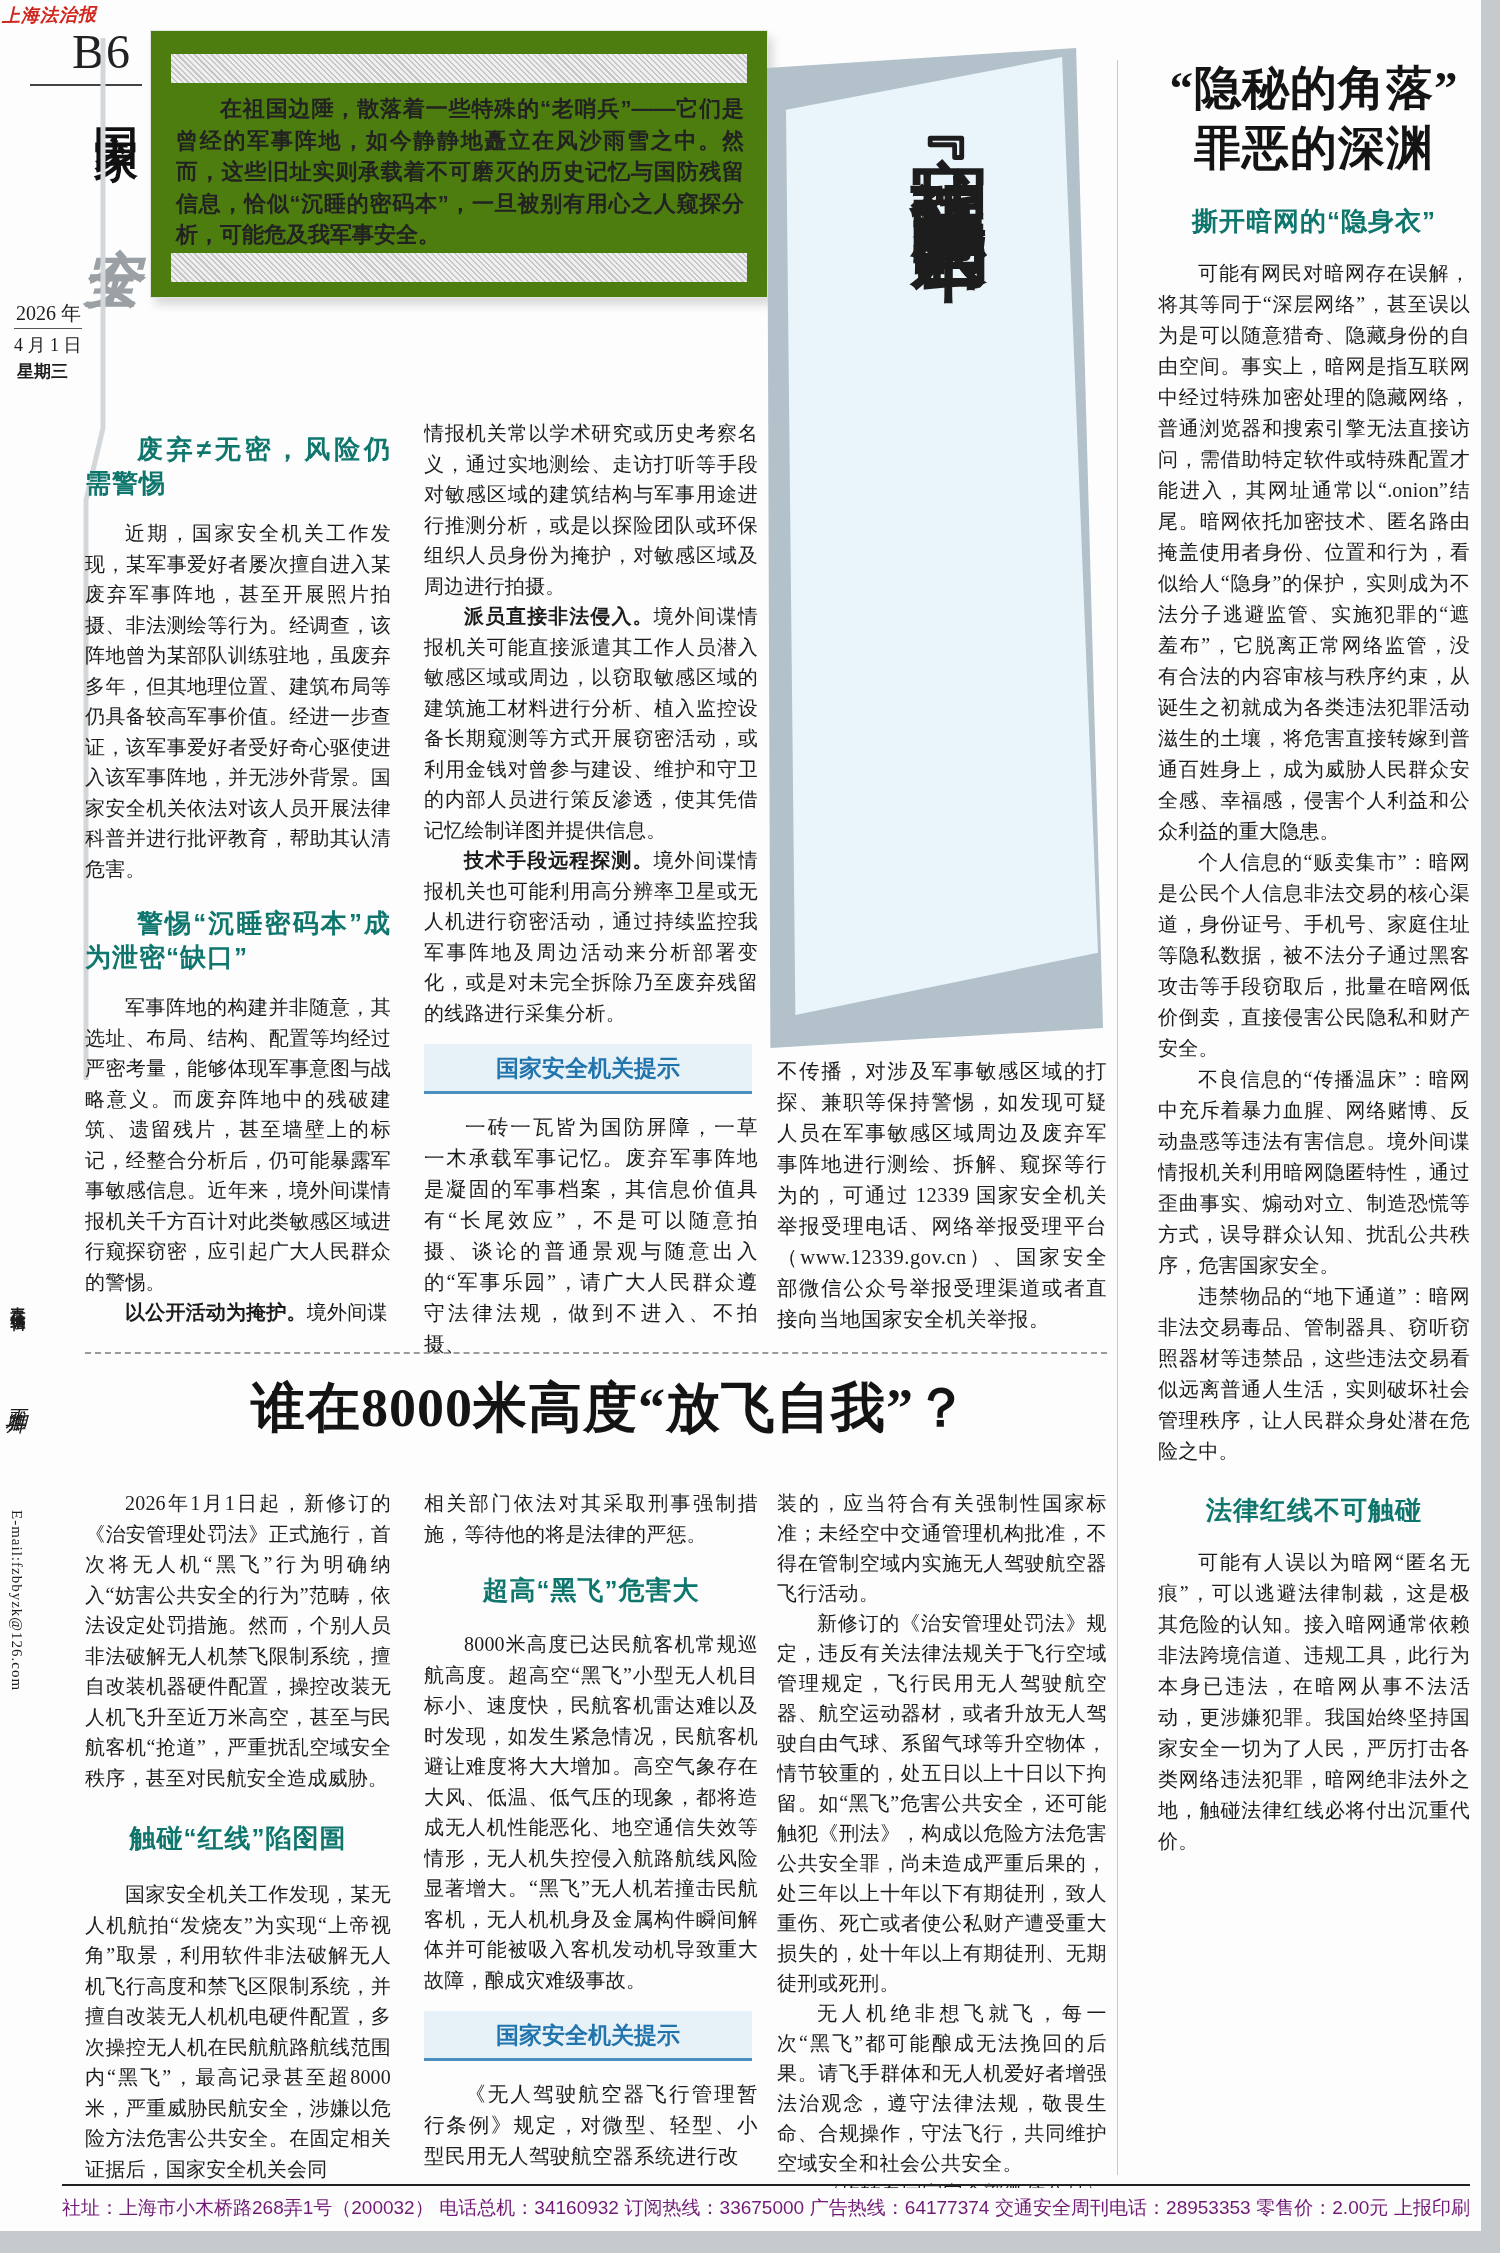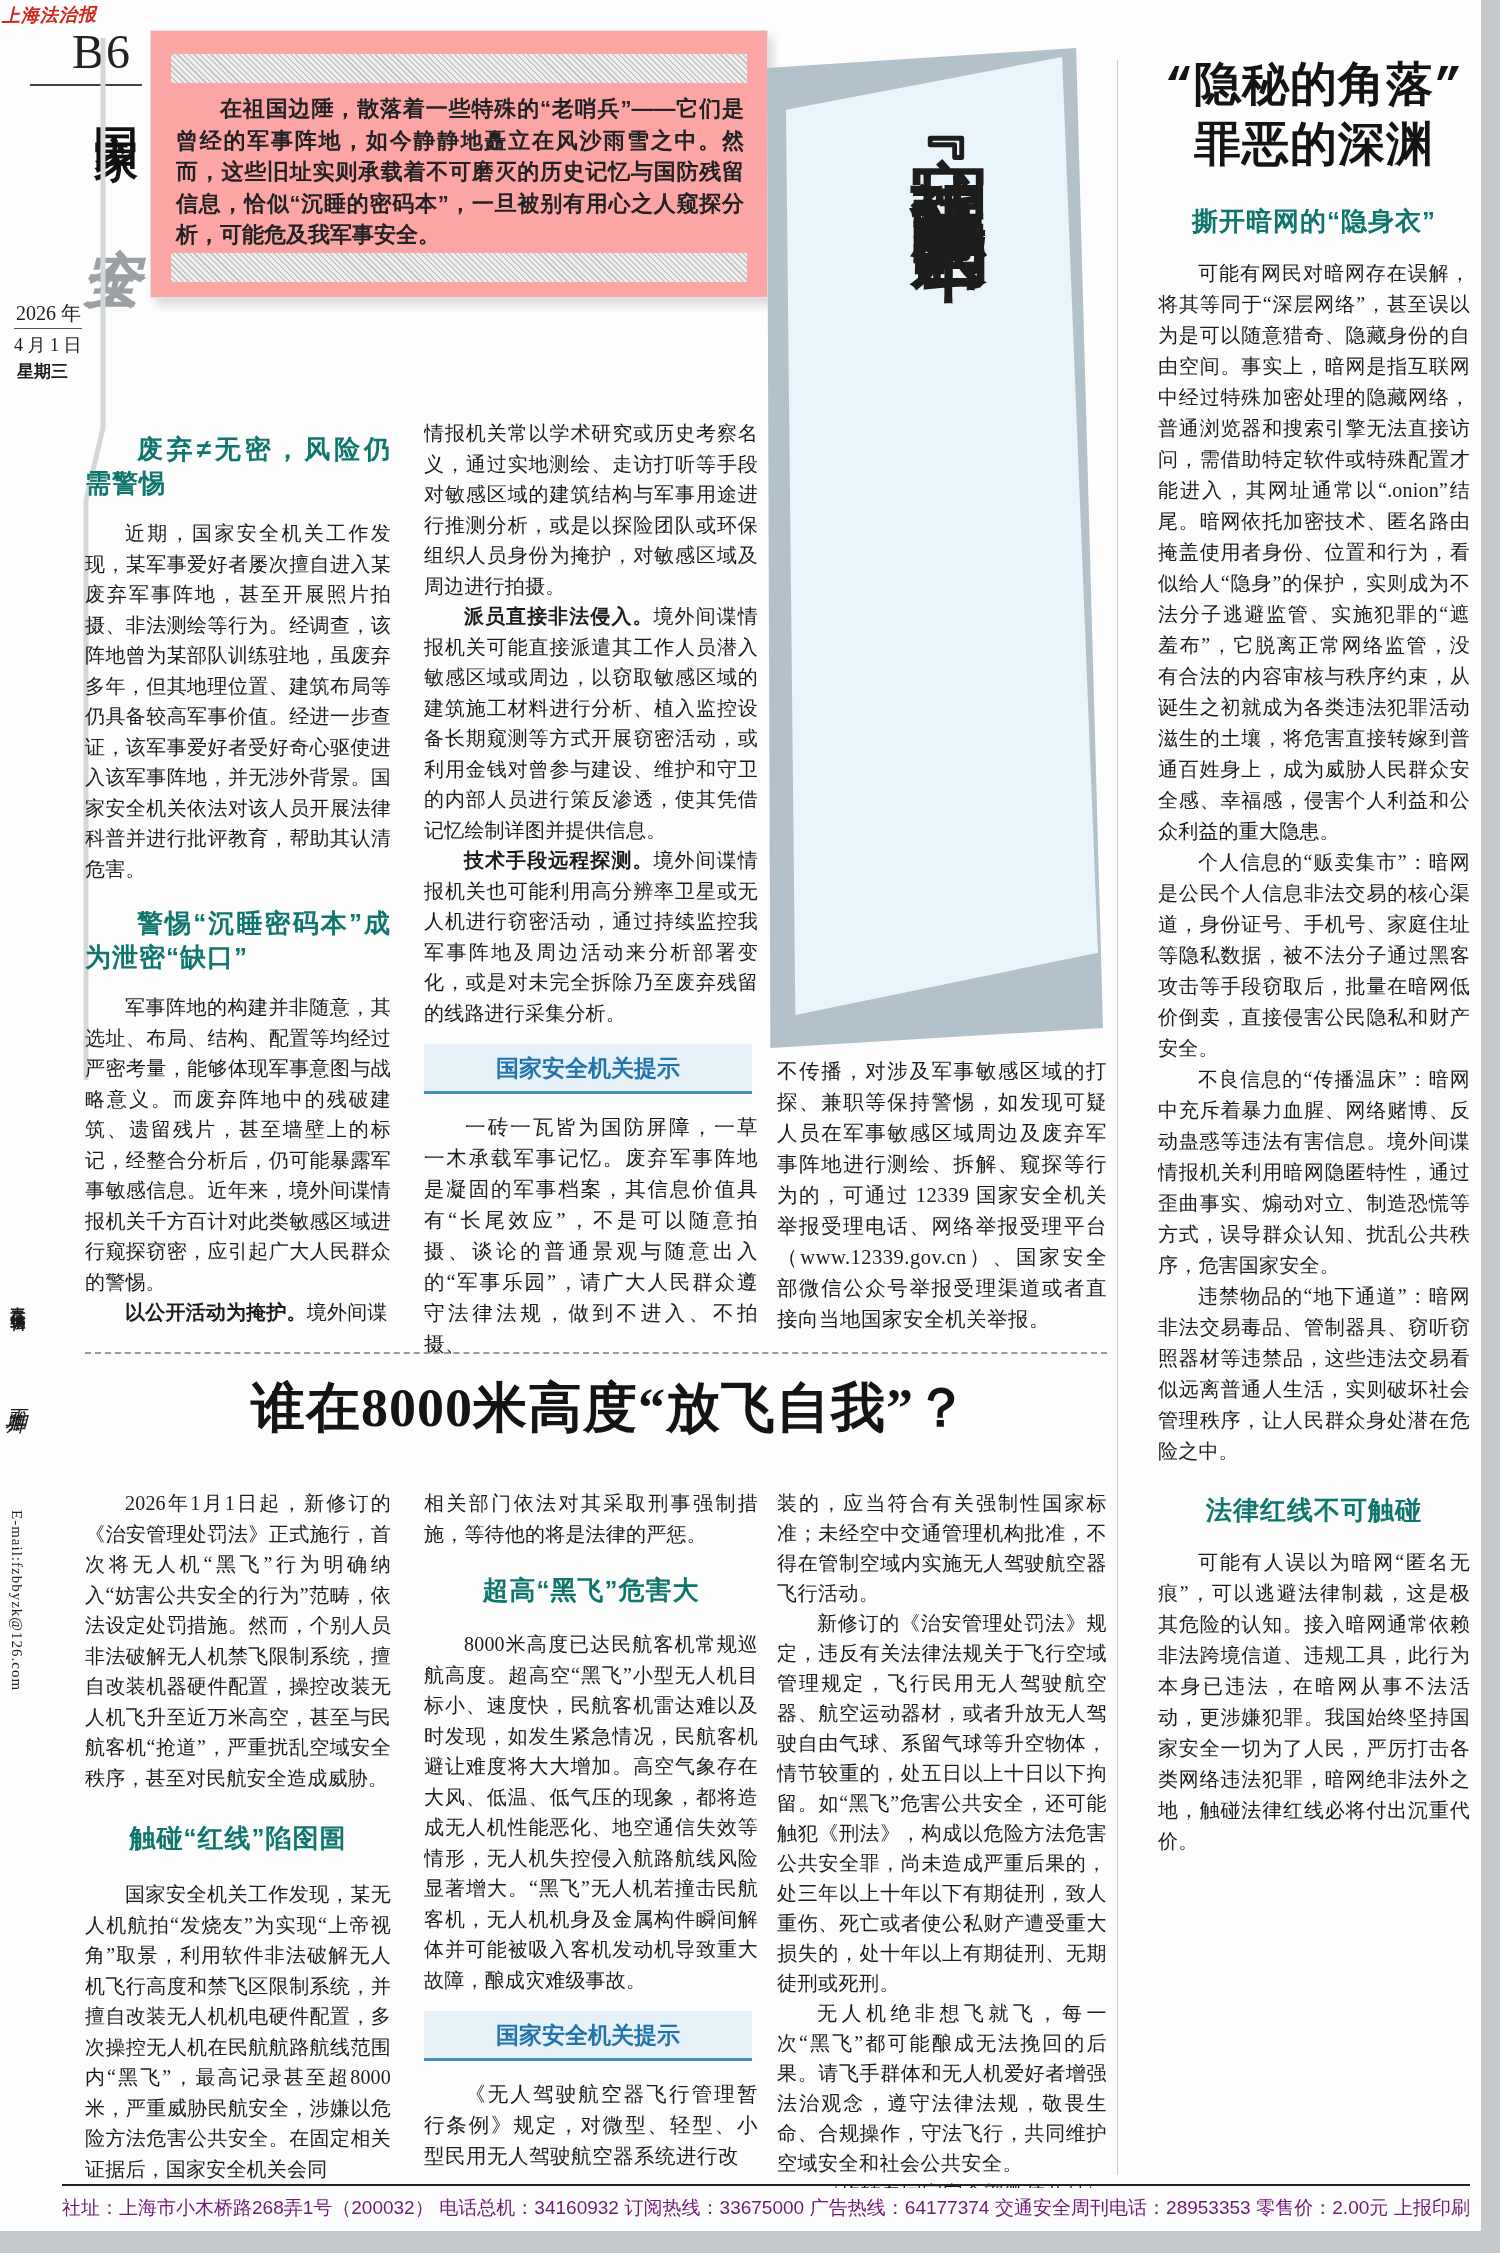--- a/index.html
+++ b/index.html
@@ -24,21 +24,21 @@
   .m-day{left:14px;top:333px;font-size:18px;}
   .m-week{left:17px;top:360px;font-size:17px;font-weight:bold;}
   .fold-line{left:78px;top:28px;}
   
   .ed-label{left:8px;top:1295px;writing-mode:vertical-rl;text-orientation:upright;
             font-size:15px;font-weight:bold;letter-spacing:3px;}
   .ed-name{left:2px;top:1392px;writing-mode:vertical-rl;text-orientation:upright;
            font-size:21px;font-style:italic;letter-spacing:2px;}
   .ed-mail{left:8px;top:1510px;writing-mode:vertical-rl;font-size:15px;letter-spacing:1px;}
   
-  .intro-box{left:150px;top:30px;width:616px;height:266px;background:#fca5a5;
+  .intro-box{left:150px;top:30px;width:616px;height:266px;background:#4d7c0f;
              border:1px solid #e3e3e3;box-shadow:5px 7px 9px rgba(0,0,0,.14);}
   .hatch{position:absolute;left:20px;right:20px;height:29px;
          background:repeating-linear-gradient(45deg,#c7c7c7 0 1.5px,#efefef 1.5px 4px);}
   .hatch.top{top:23px;} .hatch.bottom{bottom:15px;}
   .intro-text{position:absolute;left:25px;right:23px;top:62px;margin:0;
               font-family:"Liberation Sans","DejaVu Sans",sans-serif;font-weight:600;
               font-size:22px;line-height:31.5px;text-align:justify;text-indent:2em;color:#222;}
   
   .col{overflow:hidden;}
   .col p{margin:0;font-size:20px;line-height:30.5px;text-align:justify;letter-spacing:.2px;}
@@ -63,21 +63,21 @@
             clip-path:polygon(0% 2%,92% 0%,100% 98%,1% 100%);}
   .hl-inner{left:786px;top:57px;width:312px;height:958px;background:#e9f4fb;
             clip-path:polygon(0% 5.5%,88.5% 0%,100% 93.5%,3% 100%);}
   .hl-text{left:830px;top:95px;width:240px;height:900px;writing-mode:vertical-rl;
            font-size:76px;font-weight:bold;letter-spacing:9px;color:#1d1d1d;
            text-align:start;line-height:240px;}
   
   .vrule{left:1117px;top:60px;width:1px;height:2115px;background:#c9c9c9;}
   .a2{left:1158px;top:58px;width:312px;height:2130px;}
   .a2 .title{font-size:47px;font-weight:bold;line-height:60px;text-align:center;
-             letter-spacing:1px;color:#141414;font-family:Liberation Mono, monospace;}
+             letter-spacing:1px;color:#141414;}
   .a2 p{font-size:20px;line-height:31px;}
   .a2 .subhead{margin:26px 0 20px;}
   
   .dashed{left:85px;top:1352px;width:1022px;border-top:2px dashed #9a9a9a;}
   .a3title{left:99px;top:1372px;width:1022px;font-size:54px;font-weight:bold;
            text-align:center;letter-spacing:1px;color:#141414;}
   .a3c1{left:85px;top:1488px;width:306px;height:700px;}
   .a3c2{left:424px;top:1488px;width:334px;height:700px;}
   .a3c3{left:777px;top:1488px;width:330px;height:700px;}
   .a3c1 .subhead{text-align:center;margin:28px 0 24px;}

